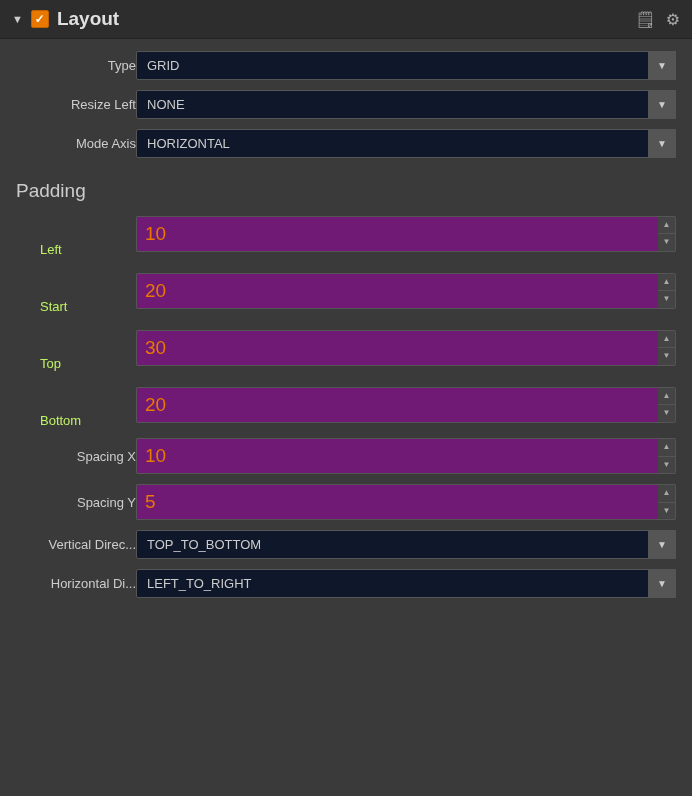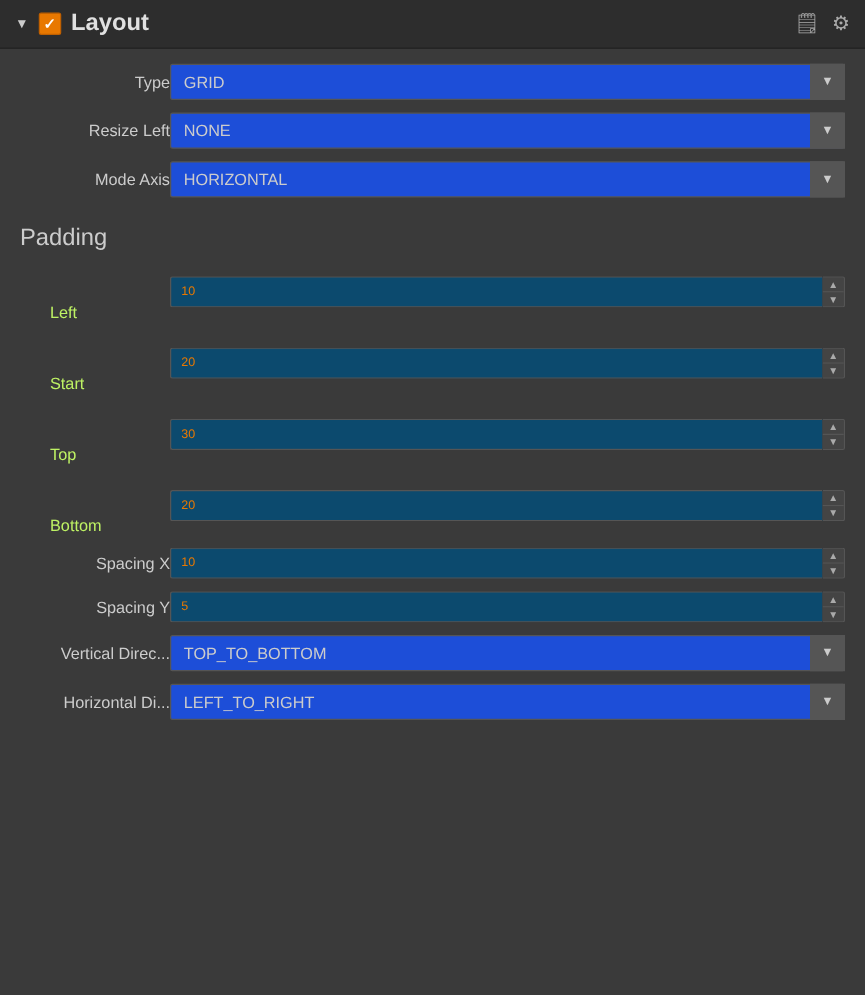--- a/index.html
+++ b/index.html
@@ -106,21 +106,21 @@
       margin-top: 32px;
     }
 
     .select-wrapper {
       flex: 1;
       position: relative;
     }
 
     .select-field {
       width: 100%;
-      background: #1d4ed8;
+      background: #0f172a;
       border: 1px solid #555;
       color: #cccccc;
       padding: 6px 30px 6px 10px;
       font-size: 13px;
       appearance: none;
       -webkit-appearance: none;
       cursor: pointer;
       border-radius: 2px;
     }
 
@@ -140,26 +140,26 @@
     }
 
     .number-wrapper {
       flex: 1;
       position: relative;
       display: flex;
     }
 
     .number-field {
       flex: 1;
-      background: #0c4a6e;
+      background: #701a75;
       border: 1px solid #555;
       border-right: none;
       color: #e87800;
       padding: 6px 8px;
-      font-size: 10px;
+      font-size: 19px;
       border-radius: 2px 0 0 2px;
     }
 
     .number-spinners {
       display: flex;
       flex-direction: column;
       background: #444;
       border: 1px solid #555;
       border-left: none;
       border-radius: 0 2px 2px 0;

